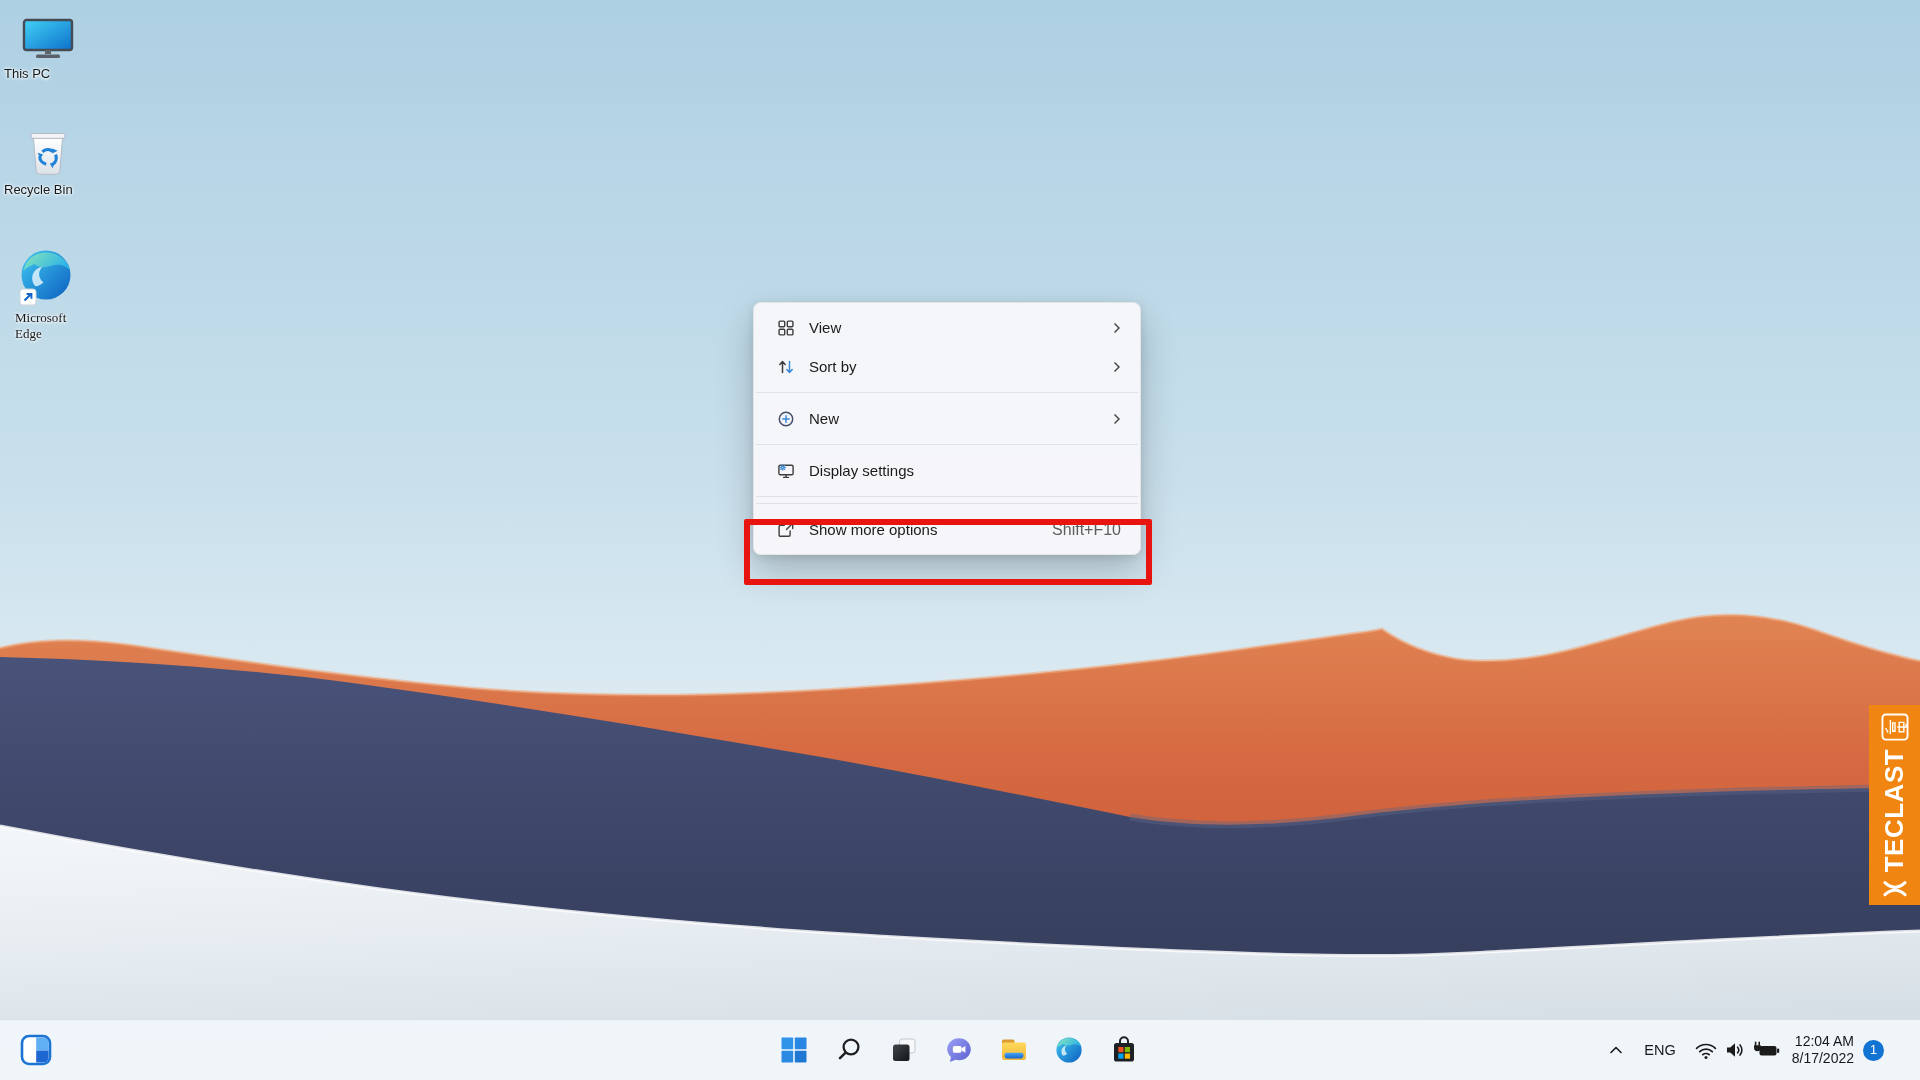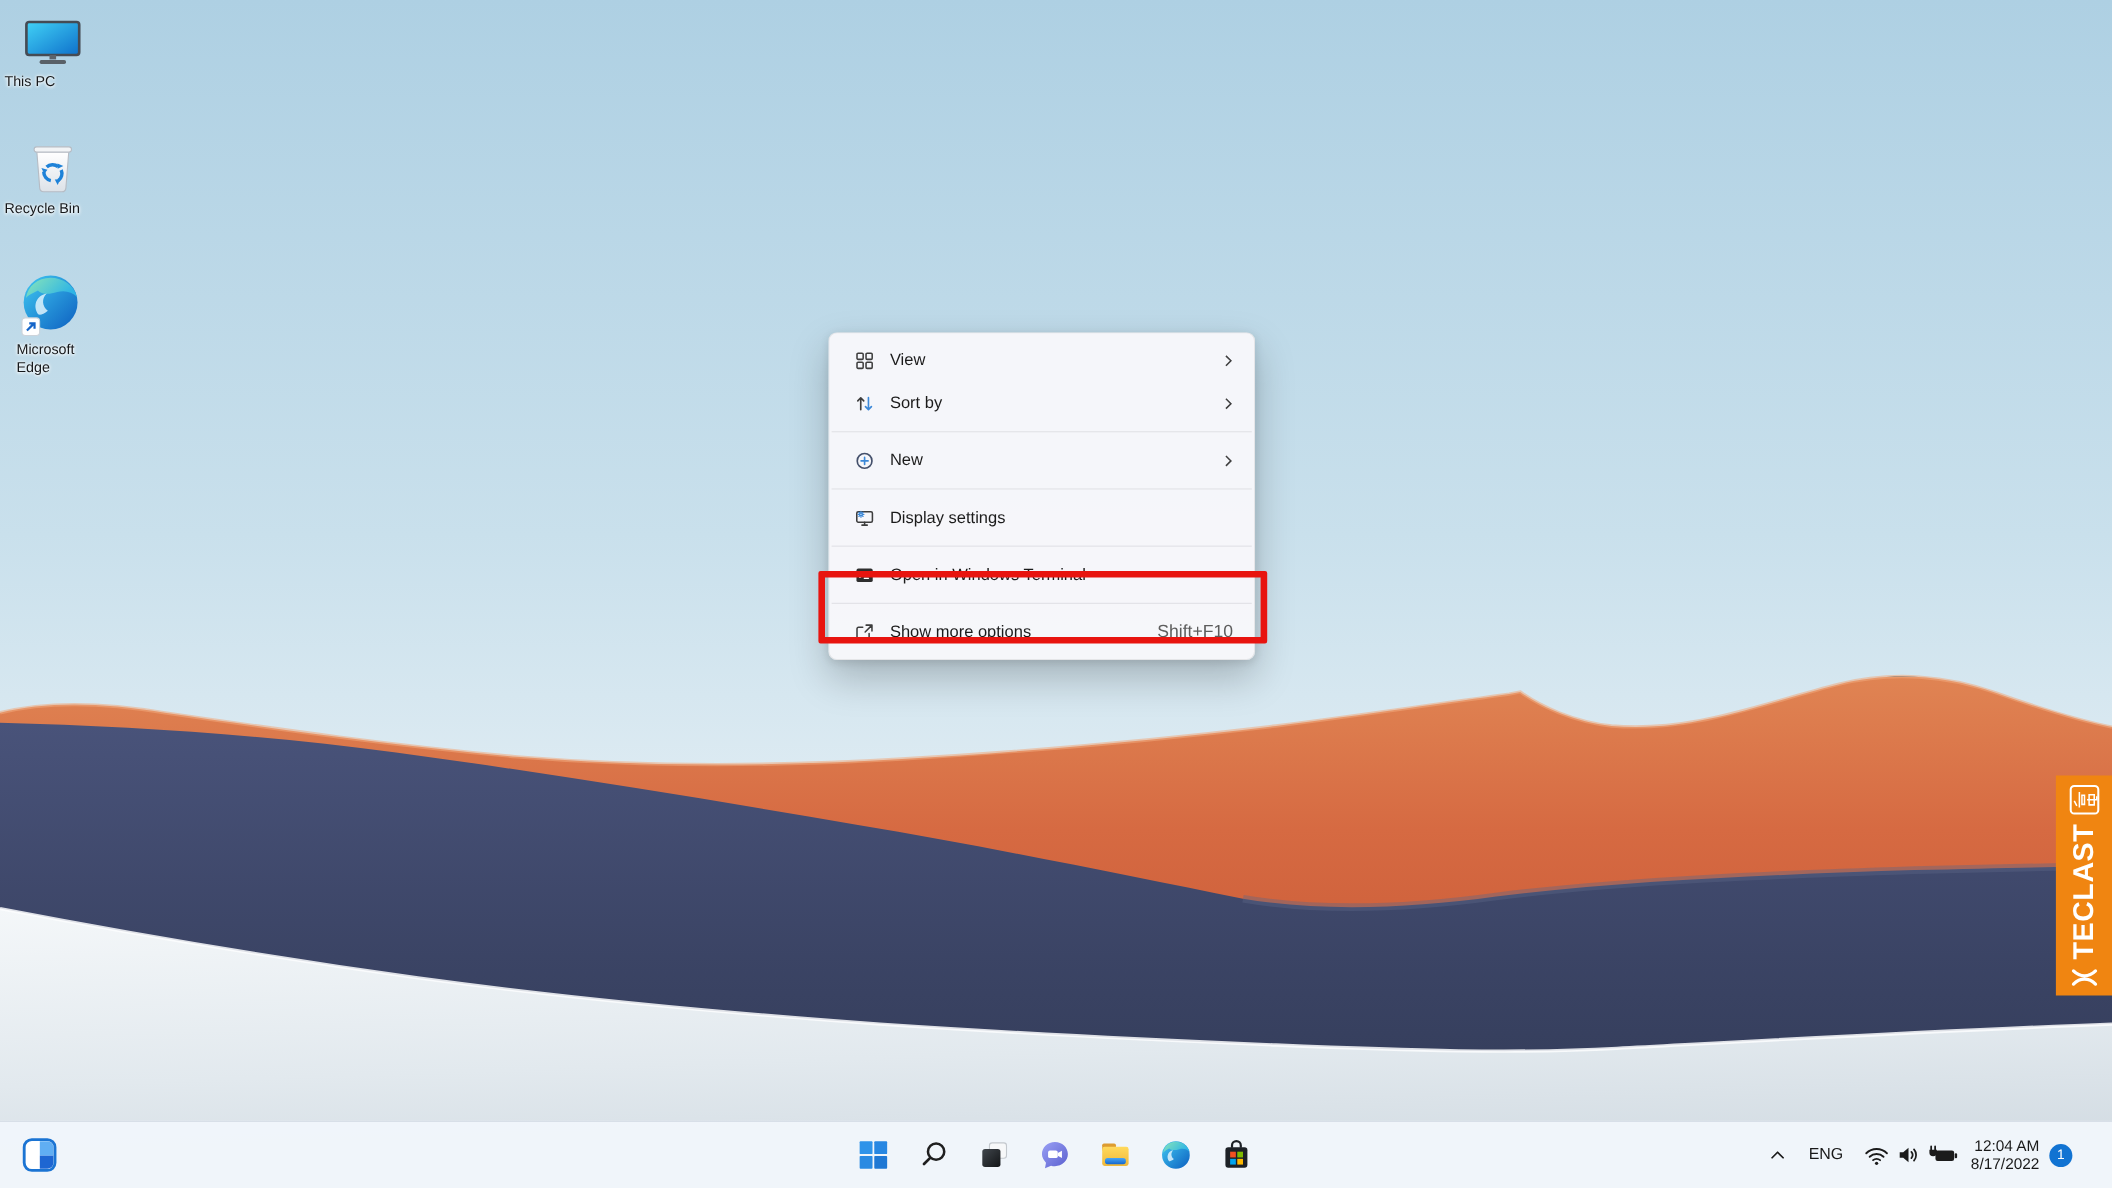--- a/index.html
+++ b/index.html
@@ -6,21 +6,21 @@
     font-family:"Liberation Sans","DejaVu Sans",sans-serif;}
   .desktop{position:relative;width:1920px;height:1080px;overflow:hidden;background:#bcd8e7;}
   .wallpaper{position:absolute;inset:0;display:block;}
 
   
   .di{position:absolute;left:2px;width:92px;text-align:left;cursor:default;}
   .di .glyph{display:flex;justify-content:center;align-items:flex-end;height:52px;}
   .di .label{margin:4px auto 0;font-size:13px;line-height:16px;color:#15181b;
     text-shadow:0 0 4px rgba(255,255,255,.95),0 0 2px rgba(255,255,255,.9),0 1px 3px rgba(255,255,255,.8);
     max-width:88px;}
-  .di.edge .label{max-width:66px;}
+  .di.edge .label{max-width:66px;font-family:Liberation Serif, serif;}
 
   
   .menu{position:absolute;left:753px;top:302px;width:388px;box-sizing:border-box;
     background:rgba(247,247,250,.97);border:1px solid rgba(0,0,0,.07);border-radius:8px;
     box-shadow:0 16px 36px rgba(0,0,0,.22),0 2px 8px rgba(0,0,0,.10);
     padding:5px 0;z-index:5;}
   .mi{display:flex;align-items:center;height:39px;margin:0 5px;padding:0 14px 0 17px;
     border-radius:5px;font-size:15px;color:#1b1b1b;}
   .mi.active{background:#e9e9ec;}
   .mi .ico{width:20px;height:20px;flex:0 0 20px;margin-right:13px;display:flex;align-items:center;justify-content:center;}
@@ -234,30 +234,20 @@
           <path d="M6.7,3.9 v1 M6.7,8.3 v1 M4,6.6 h1 M8.4,6.6 h1 M4.8,4.7 l.7,.7 M7.9,7.8 l.7,.7 M8.6,4.7 l-.7,.7 M5.5,7.8 l-.7,.7" stroke="#3b88d8" stroke-width="1.1"></path>
           <circle cx="6.7" cy="6.6" r=".6" fill="#f6f6f9" stroke="none"></circle>
         </svg>
         </span>
       <span class="lbl">Display settings</span>
     </div>
 
 
     <div class="msep"></div>
 
-    <div class="mi">
-      <span class="ico">
-        <svg width="20" height="20" viewBox="0 0 20 20">
-          <rect x="2.6" y="3.8" width="14.8" height="12.4" rx="1.8" fill="#2e2e2e"></rect>
-          <path d="M5.6,8 l2.4,1.9 -2.4,1.9" stroke="#ffffff" stroke-width="1.4" fill="none" stroke-linecap="round" stroke-linejoin="round"></path>
-          <path d="M9.8,12.7 h3.6" stroke="#ffffff" stroke-width="1.4" stroke-linecap="round"></path>
-        </svg>
-        </span>
-      <span class="lbl">Open in Windows Terminal</span>
-    </div>
 
     <div class="msep"></div>
 
     <div class="mi">
       <span class="ico">
         <svg width="20" height="20" viewBox="0 0 20 20" fill="none" stroke="#3d3d3d" stroke-width="1.4" stroke-linecap="round" stroke-linejoin="round">
           <path d="M8.3,5.3 H4.4 a1.3,1.3 0 0 0 -1.3,1.3 V15 a1.3,1.3 0 0 0 1.3,1.3 h8.4 a1.3,1.3 0 0 0 1.3,-1.3 V10.9"></path>
           <path d="M11.4,3.3 h5.3 v5.3 M16.7,3.3 L10.5,9.5"></path>
         </svg>
         </span>

